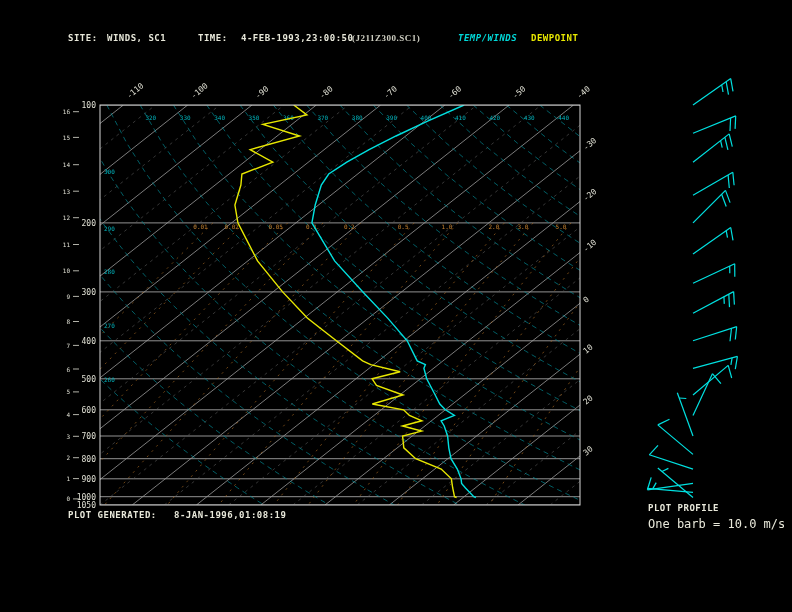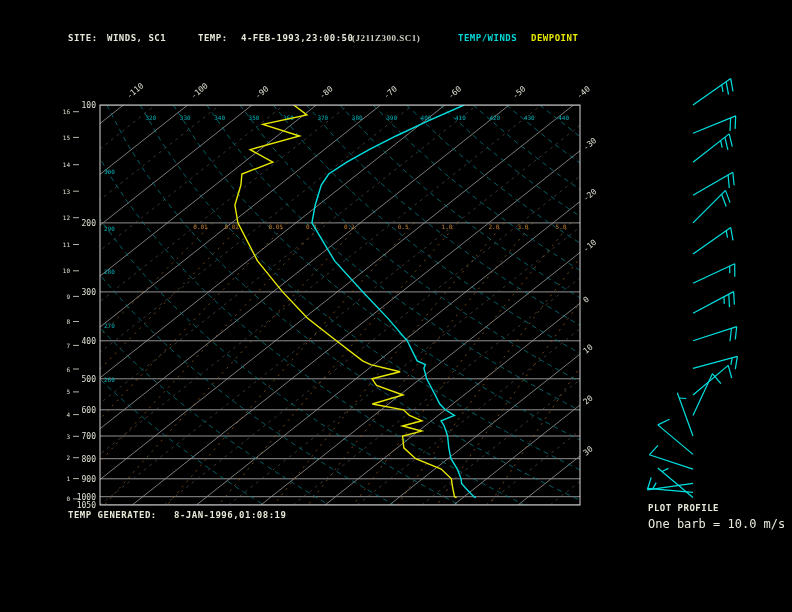--- a/index.html
+++ b/index.html
@@ -1,34 +1,34 @@
 <!DOCTYPE html>
 <html><head>
 <meta charset="utf-8">
 <style>
   html,body{margin:0;padding:0;background:#000;}
   #screen{position:relative;width:792px;height:612px;background:#000;overflow:hidden;
           font-family:"DejaVu Sans Mono", monospace;}
   .hdr{position:absolute;font-size:9px;font-weight:bold;letter-spacing:.5px;color:#e8e8da;white-space:pre;}
-  .cyan{color:#00d8d8;}
+  .cyan{color:#00d8d8;font-style:italic;}
   .yellow{color:#e8e800;}
   .dim{color:#cfcfc2;font-family:Liberation Serif, serif;}
   .small{font-size:12px;font-weight:normal;letter-spacing:0;}
   svg{position:absolute;left:0;top:0;}
   svg text{font-family:"DejaVu Sans Mono", monospace;}
 </style>
 </head>
 <body>
 
 <div id="screen">
 
   <div>
     <span class="hdr" style="left:68px;top:33px">SITE:</span>
     <span class="hdr" style="left:107px;top:33px">WINDS, SC1</span>
-    <span class="hdr" style="left:198px;top:33px">TEMP:</span>
+    <span class="hdr" style="left:198px;top:33px">TIME:</span>
     <span class="hdr" style="left:241px;top:33px">4-FEB-1993,23:00:50</span>
     <span class="hdr dim" style="left:352px;top:33px">(J211Z300.SC1)</span>
     <span class="hdr cyan" style="left:458px;top:33px">TEMP/WINDS</span>
     <span class="hdr yellow" style="left:531px;top:33px">DEWPOINT</span>
   </div>
 
   <svg id="chart" width="792" height="612">
       <defs>
         <clipPath id="pc">
           <rect x="100" y="105" width="480" height="400"></rect>
@@ -305,17 +305,17 @@
           <line x1="693.0" y1="497.5" x2="657.8" y2="468.0" stroke="#00e0e0" stroke-width="1.2"></line>
           <line x1="662.0" y1="471.5" x2="668.4" y2="468.4" stroke="#00e0e0" stroke-width="1.2"></line>
         </g>
       </g>
     </svg>
 
   <span class="hdr" style="left:648px;top:503px">PLOT PROFILE</span>
   <span class="hdr small" style="left:648px;top:517px">One barb = 10.0 m/s</span>
 
   <div>
-    <span class="hdr" style="left:68px;top:510px">TEMP GENERATED:</span>
+    <span class="hdr" style="left:68px;top:510px">PLOT GENERATED:</span>
     <span class="hdr" style="left:174px;top:510px">8-JAN-1996,01:08:19</span>
   </div>
 
 </div>
 
 </body></html>

